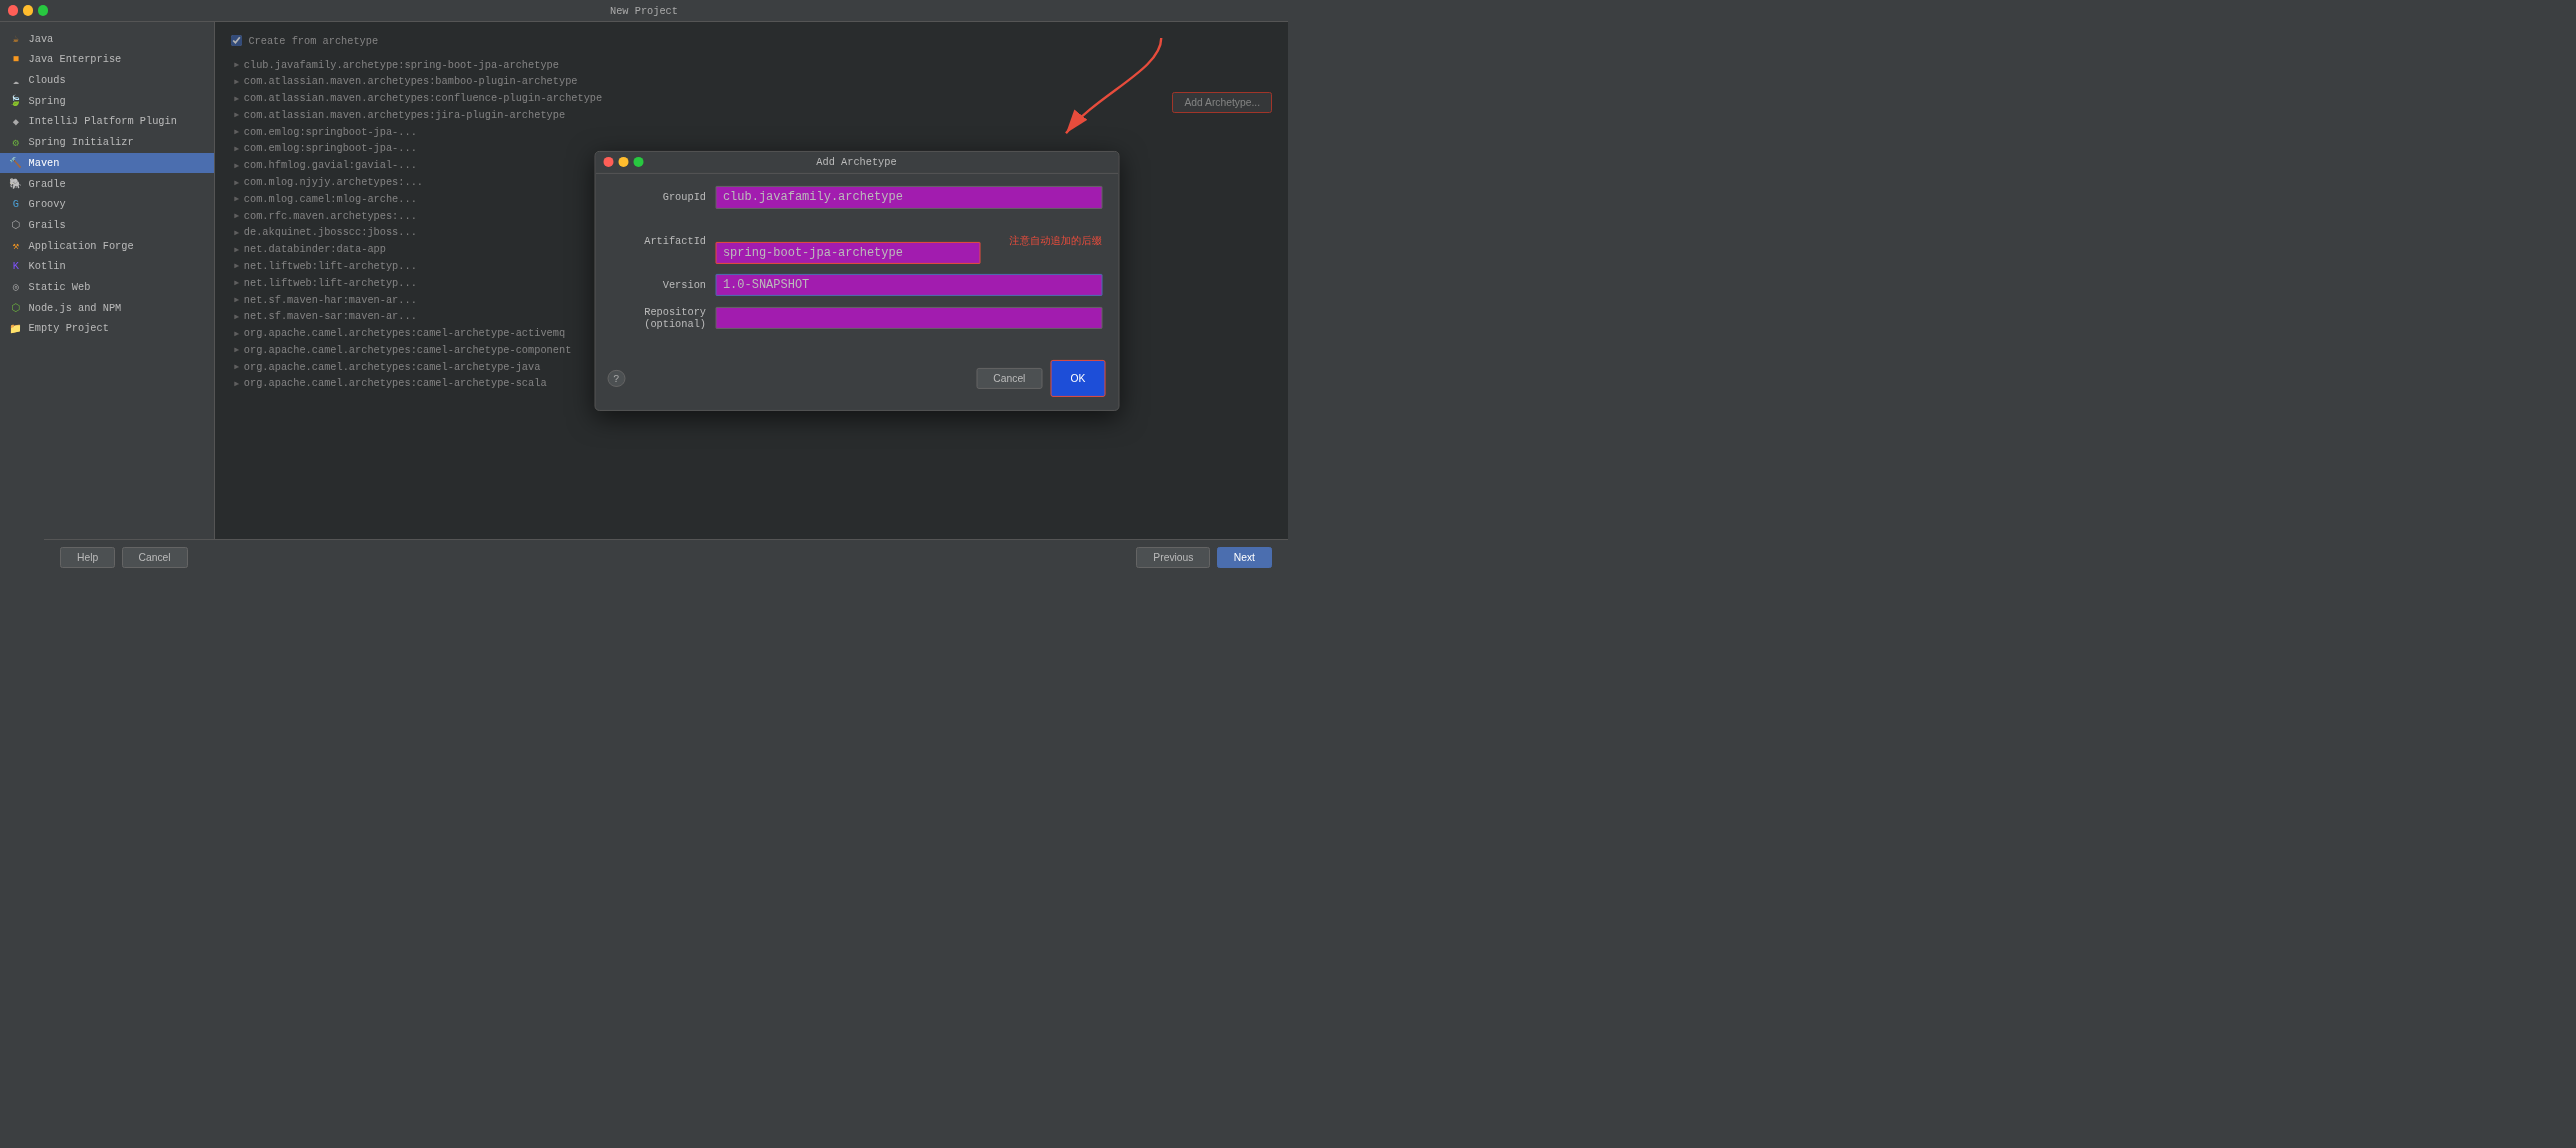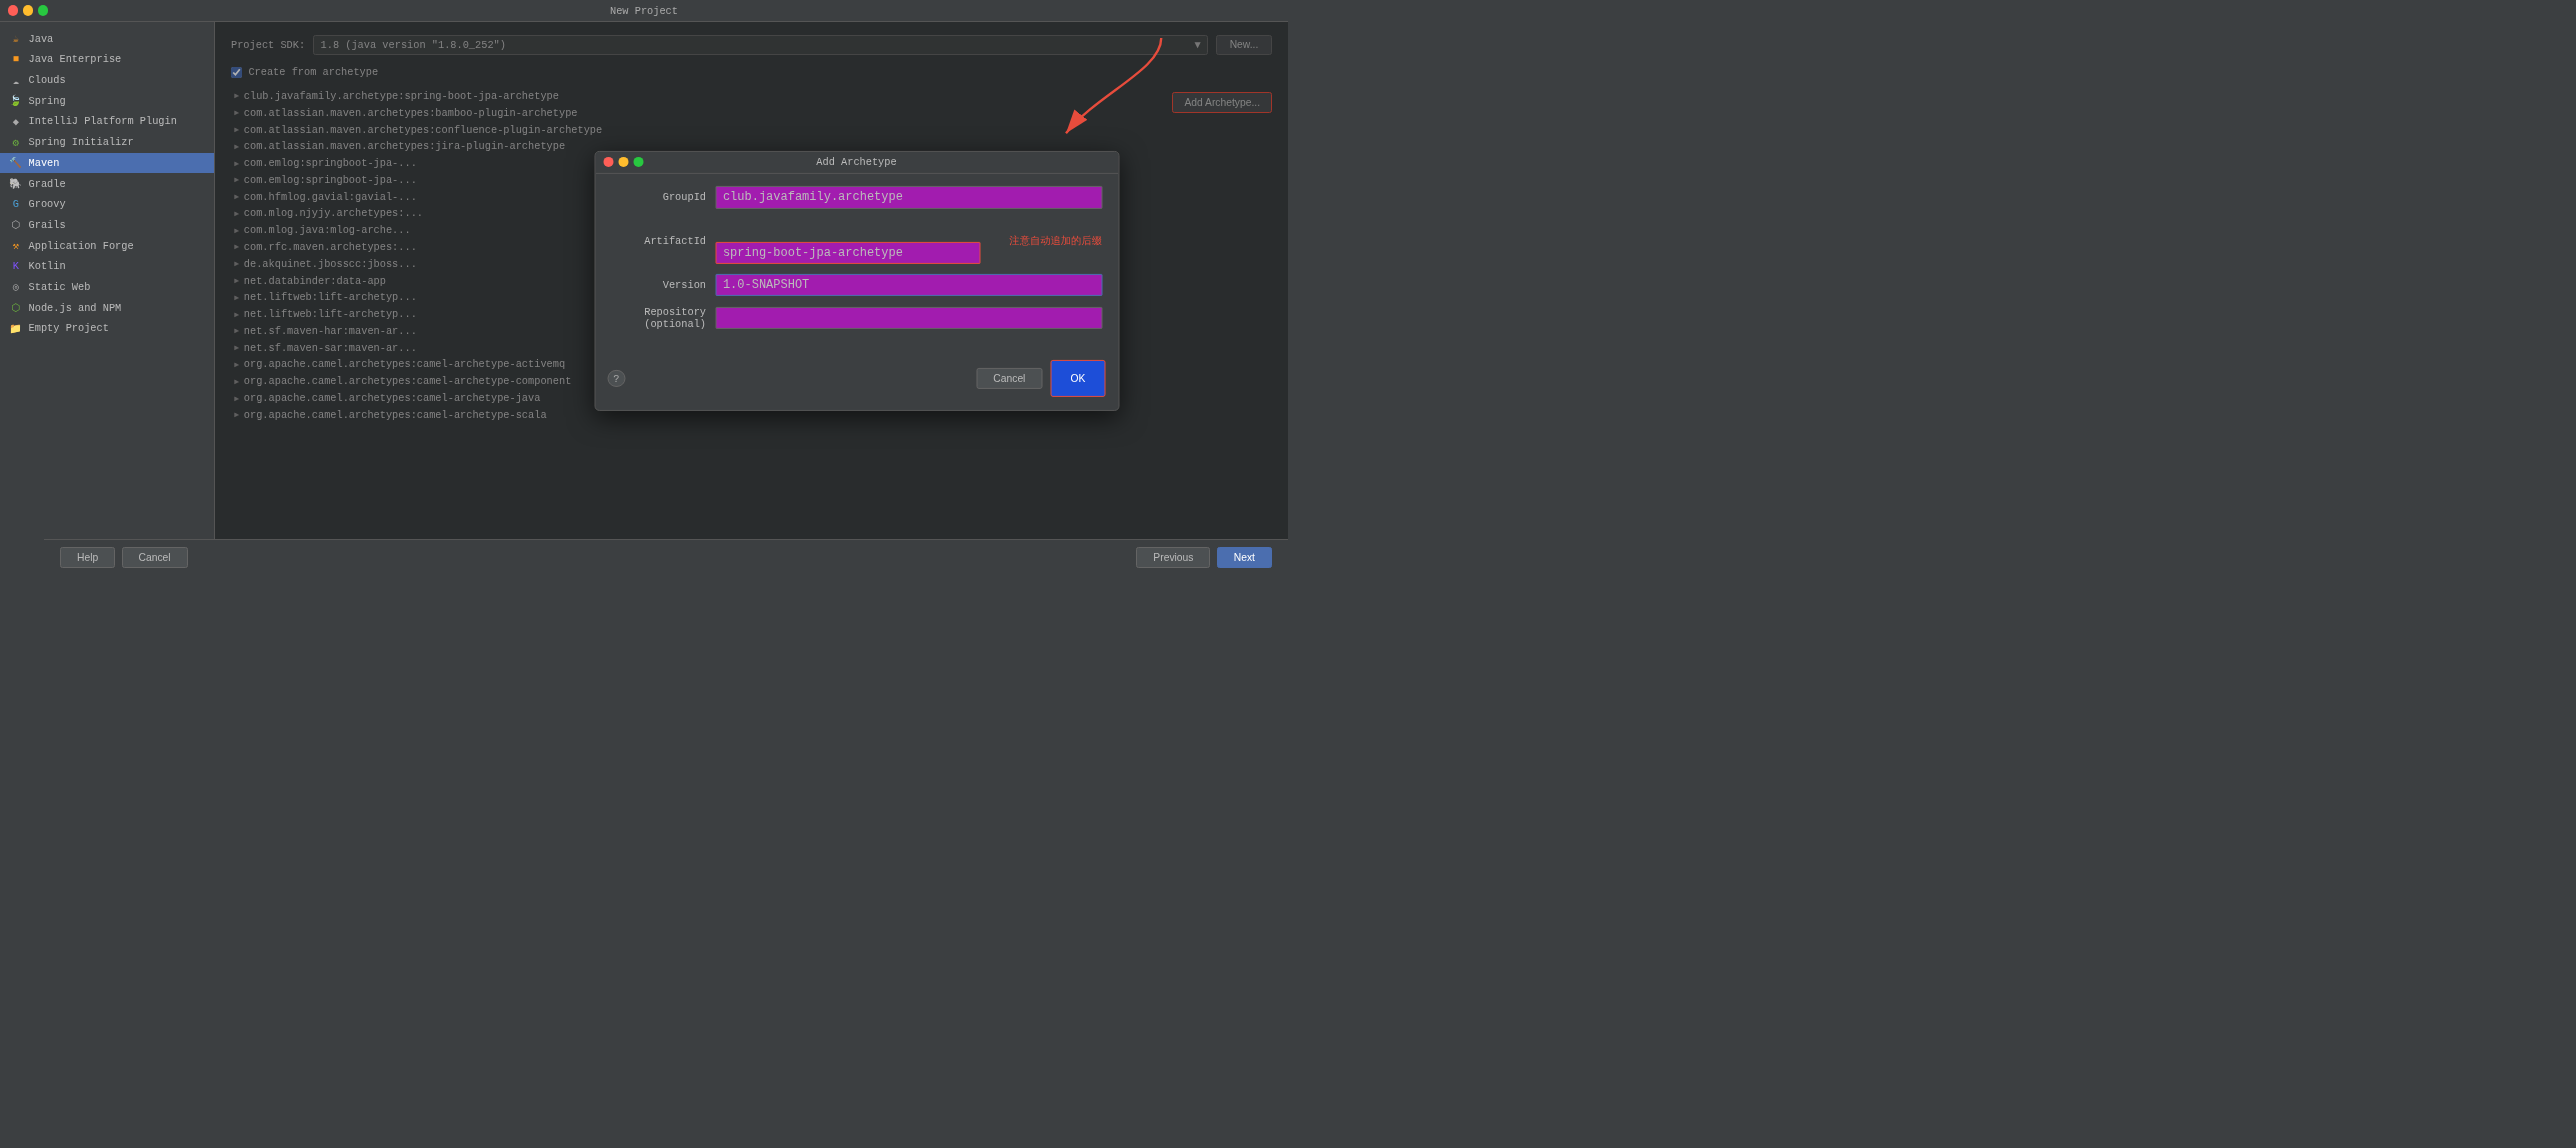--- a/index.html
+++ b/index.html
@@ -416,28 +416,20 @@
 
     <div class="sidebar-item">
       <span class="sidebar-icon" style="color:#aaa;">📁</span>
       <span>Empty Project</span>
     </div>
   </div>
 
   <div class="content-area">
     <div class="content-main">
 
-      <div class="sdk-row">
-        <span class="sdk-label">Project SDK:</span>
-        <div class="sdk-dropdown">
-          <span>1.8  (java version "1.8.0_252")</span>
-          <span class="sdk-dropdown-arrow">▼</span>
-        </div>
-        <button class="new-btn">New...</button>
-      </div>
 
       <button class="add-archetype-btn">Add Archetype...</button>
 
       <div class="archetype-check-row">
         <input type="checkbox" checked="" style="">
         <span class="archetype-check-label">Create from archetype</span>
       </div>
 
       <div class="archetype-list">
         <div class="archetype-item">
@@ -467,21 +459,21 @@
         <div class="archetype-item">
           <span class="archetype-arrow">▶</span>
           <span>com.hfmlog.gavial:gavial-...</span>
         </div>
         <div class="archetype-item">
           <span class="archetype-arrow">▶</span>
           <span>com.mlog.njyjy.archetypes:...</span>
         </div>
         <div class="archetype-item">
           <span class="archetype-arrow">▶</span>
-          <span>com.mlog.java:mlog-arche...</span>
+          <span>com.mlog.camel:mlog-arche...</span>
         </div>
         <div class="archetype-item">
           <span class="archetype-arrow">▶</span>
           <span>com.rfc.maven.archetypes:...</span>
         </div>
         <div class="archetype-item">
           <span class="archetype-arrow">▶</span>
           <span>de.akquinet.jbosscc:jboss...</span>
         </div>
         <div class="archetype-item">

